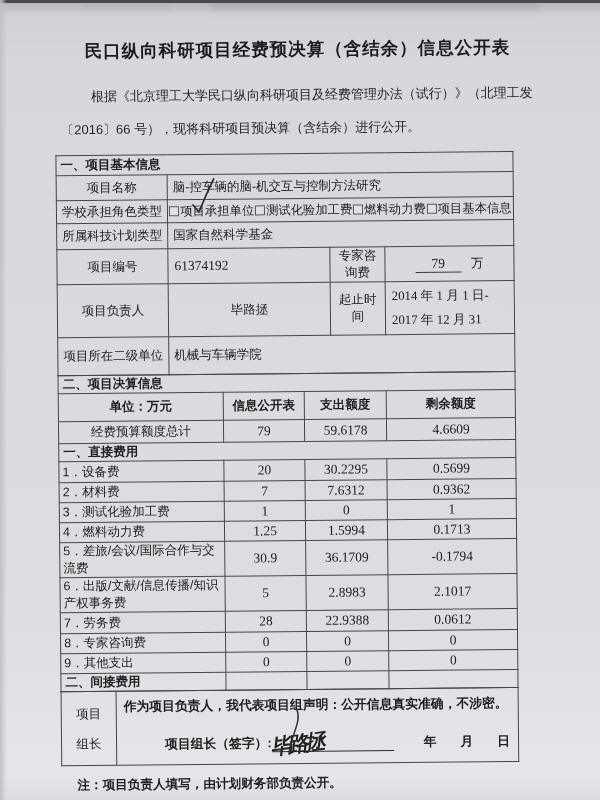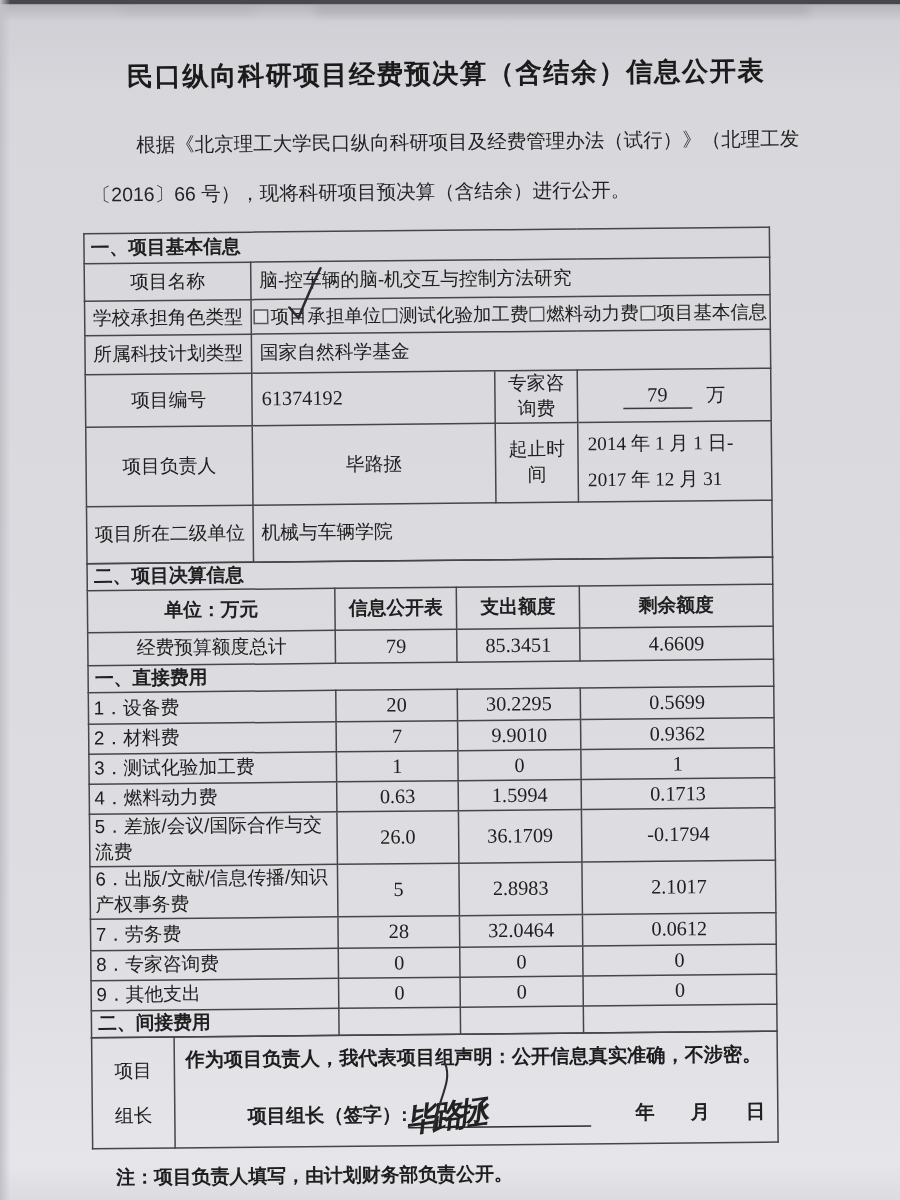--- a/index.html
+++ b/index.html
@@ -168,68 +168,68 @@
       </tr>
       <tr class="hdr">
         <td>单位：万元</td>
         <td>信息公开表</td>
         <td>支出额度</td>
         <td>剩余额度</td>
       </tr>
       <tr class="tot">
         <td class="val-c">经费预算额度总计</td>
         <td class="num">79</td>
-        <td class="num">85.3451</td>
+        <td class="num">59.6178</td>
         <td class="num">4.6609</td>
       </tr>
       <tr class="dirh">
         <td class="sec" colspan="4">一、直接费用</td>
       </tr>
       </tbody>
         <tbody id="expense-body">
           <tr>
             <td class="lbl">1．设备费</td>
             <td class="num">20</td>
             <td class="num">30.2295</td>
             <td class="num">0.5699</td>
           </tr>
           <tr>
             <td class="lbl">2．材料费</td>
             <td class="num">7</td>
-            <td class="num">9.9010</td>
+            <td class="num">7.6312</td>
             <td class="num">0.9362</td>
           </tr>
           <tr>
             <td class="lbl">3．测试化验加工费</td>
             <td class="num">1</td>
             <td class="num">0</td>
             <td class="num">1</td>
           </tr>
           <tr>
             <td class="lbl">4．燃料动力费</td>
-            <td class="num">0.63</td>
+            <td class="num">1.25</td>
             <td class="num">1.5994</td>
             <td class="num">0.1713</td>
           </tr>
           <tr>
             <td class="lbl">5．差旅/会议/国际合作与交流费</td>
-            <td class="num">26.0</td>
+            <td class="num">30.9</td>
             <td class="num">36.1709</td>
             <td class="num">-0.1794</td>
           </tr>
           <tr>
             <td class="lbl">6．出版/文献/信息传播/知识产权事务费</td>
             <td class="num">5</td>
             <td class="num">2.8983</td>
             <td class="num">2.1017</td>
           </tr>
           <tr>
             <td class="lbl">7．劳务费</td>
             <td class="num">28</td>
-            <td class="num">32.0464</td>
+            <td class="num">22.9388</td>
             <td class="num">0.0612</td>
           </tr>
           <tr>
             <td class="lbl">8．专家咨询费</td>
             <td class="num">0</td>
             <td class="num">0</td>
             <td class="num">0</td>
           </tr>
           <tr>
             <td class="lbl">9．其他支出</td>

